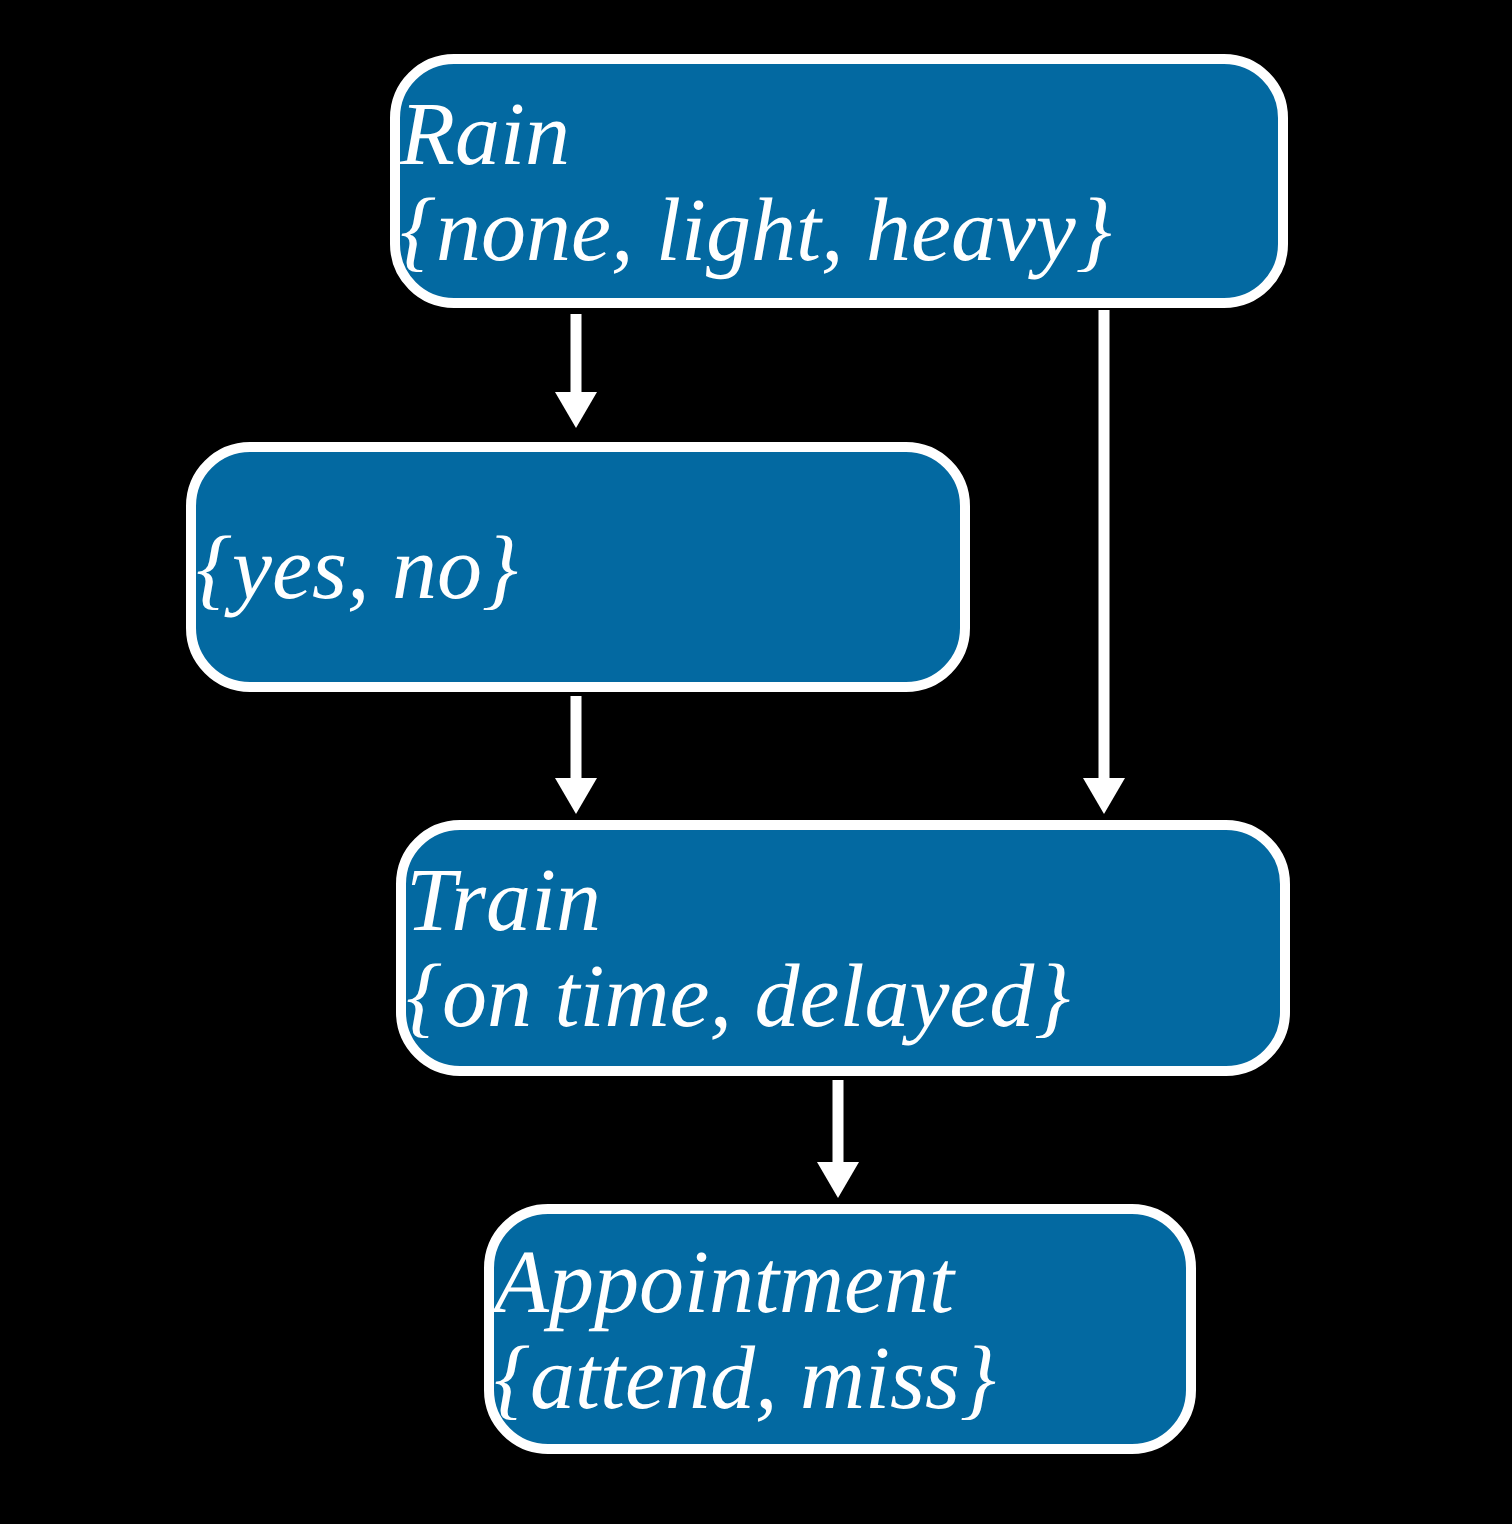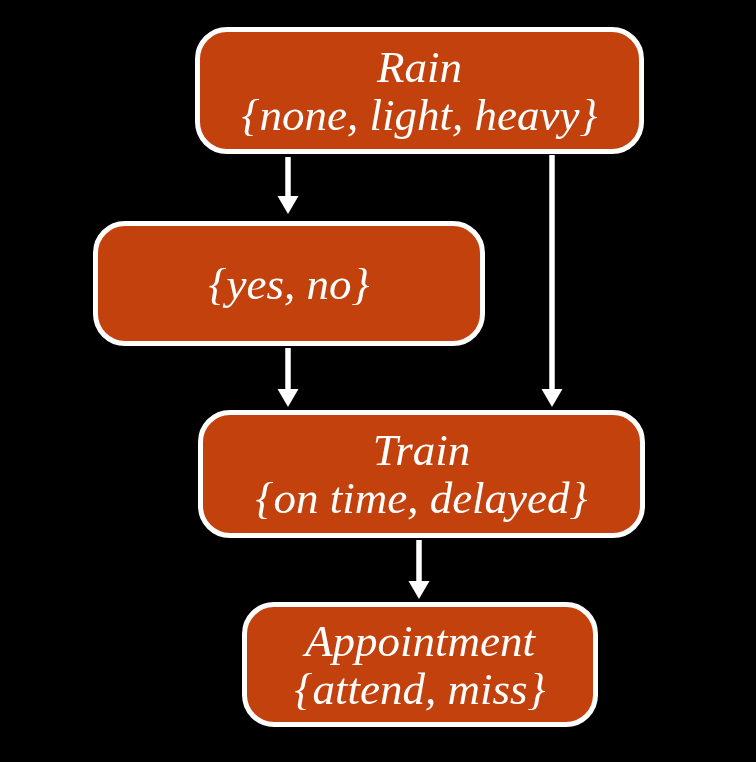--- a/index.html
+++ b/index.html
@@ -29,25 +29,25 @@
   }
   .edge-head {
     fill: #ffffff;
     stroke: none;
   }
   .node {
     position: absolute;
     box-sizing: border-box;
     border: 5px solid #ffffff;
     border-radius: 32px;
-    background: #c2410c;
+    background: #0369a1;
     color: #ffffff;
     display: flex;
     flex-direction: column;
-    align-items: center;
+    align-items: flex-start;
     justify-content: center;
     text-align: center;
     font-style: italic;
     font-size: 45px;
     line-height: 48px;
     white-space: nowrap;
   }
   .node-rain        { left: 195px; top:  27px; width: 449px; height: 127px; }
   .node-maintenance { left:  93px; top: 221px; width: 392px; height: 125px; }
   .node-train       { left: 198px; top: 410px; width: 447px; height: 128px; }

